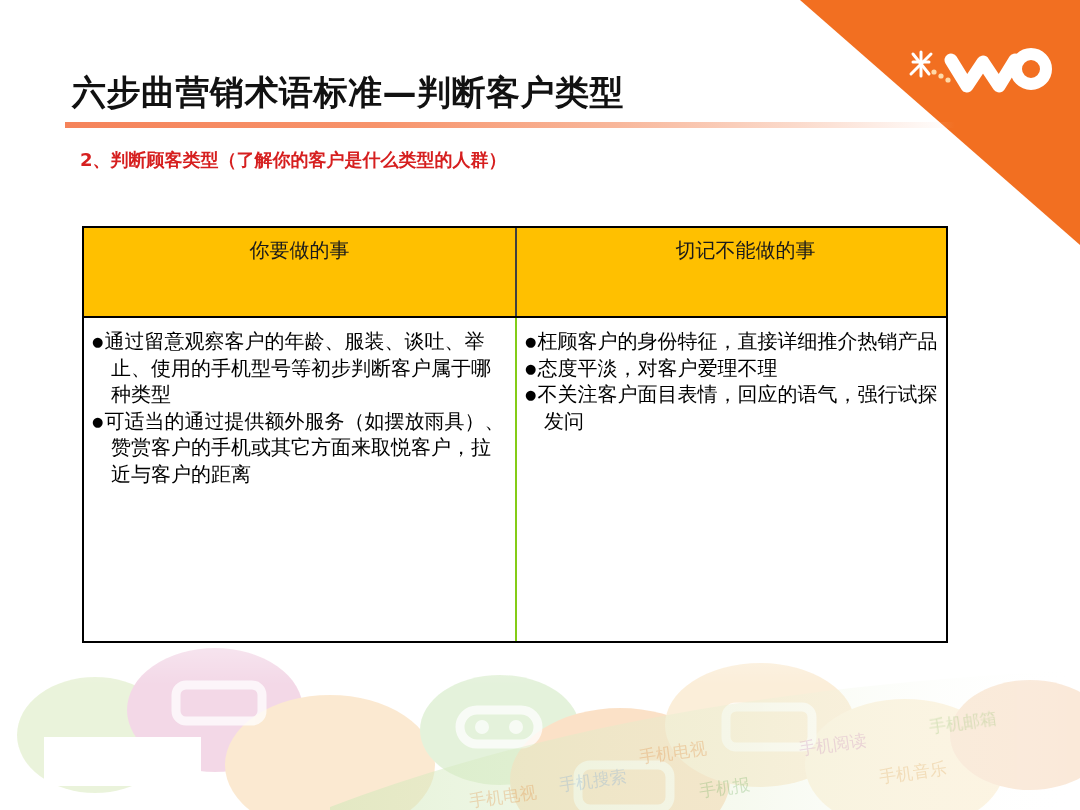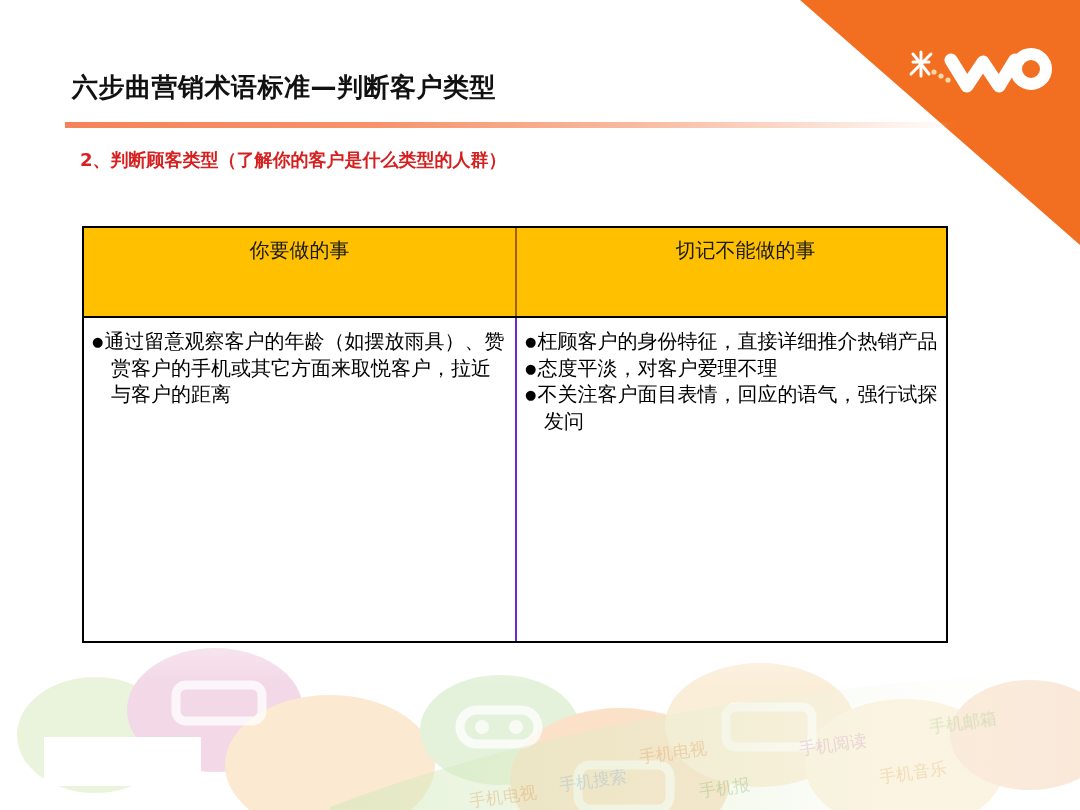--- a/index.html
+++ b/index.html
@@ -54,21 +54,21 @@
     width: 145px;
     height: 60px;
   }
   #wo-logo svg { display: block; width: 145px; height: 60px; }
 
   
   #page-title {
     position: absolute;
     left: 72px;
     top: 70px;
-    font-size: 26px;
+    font-size: 34px;
     font-weight: bold;
     color: #111111;
     letter-spacing: 0.5px;
     white-space: nowrap;
   }
 
   #title-rule {
     position: absolute;
     left: 65px;
     top: 122px;
@@ -109,31 +109,31 @@
     display: flex;
     height: 88px;
     flex: 0 0 88px;
   }
   .t-body-row {
     display: flex;
     flex: 1 1 auto;
     border-top: 2px solid #000000;
   }
   .cell-left  { width: 431px; flex: 0 0 431px; }
-  .cell-right { flex: 1 1 auto; border-left: 2px solid #6d28d9; }
+  .cell-right { flex: 1 1 auto; border-left: 2px solid #84cc16; }
 
   .t-head-row .cell-left,
   .t-head-row .cell-right {
     background: #FFC000;
     display: flex;
     align-items: flex-start;
     justify-content: center;
     padding-top: 9px;
   }
-  .t-head-row .cell-right { border-left: 2px solid #a16207; padding-left: 28px; }
+  .t-head-row .cell-right { border-left: 2px solid #404040; padding-left: 28px; }
 
   .col-header {
     font-size: 20px;
     color: #1a1a1a;
     font-weight: normal;
   }
 
   .t-body-row .cell-left,
   .t-body-row .cell-right {
     background: #ffffff;
@@ -264,21 +264,22 @@
         <span class="col-header">你要做的事</span>
       </div>
       <div class="cell-right">
         <span class="col-header">切记不能做的事</span>
       </div>
     </div>
 
     <div class="t-body-row">
       <div class="cell-left">
         <ul class="bullet-list">
-          <li>通过留意观察客户的年龄（如摆放雨具）、赞赏客户的手机或其它方面来取悦客户，拉近与客户的距离</li>
+          <li>通过留意观察客户的年龄、服装、谈吐、举止、使用的手机型号等初步判断客户属于哪种类型</li>
+          <li>可适当的通过提供额外服务（如摆放雨具）、赞赏客户的手机或其它方面来取悦客户，拉近与客户的距离</li>
         </ul>
       </div>
       <div class="cell-right">
         <ul class="bullet-list">
           <li>枉顾客户的身份特征，直接详细推介热销产品</li>
           <li>态度平淡，对客户爱理不理</li>
           <li>不关注客户面目表情，回应的语气，强行试探发问</li>
         </ul>
       </div>
     </div>

